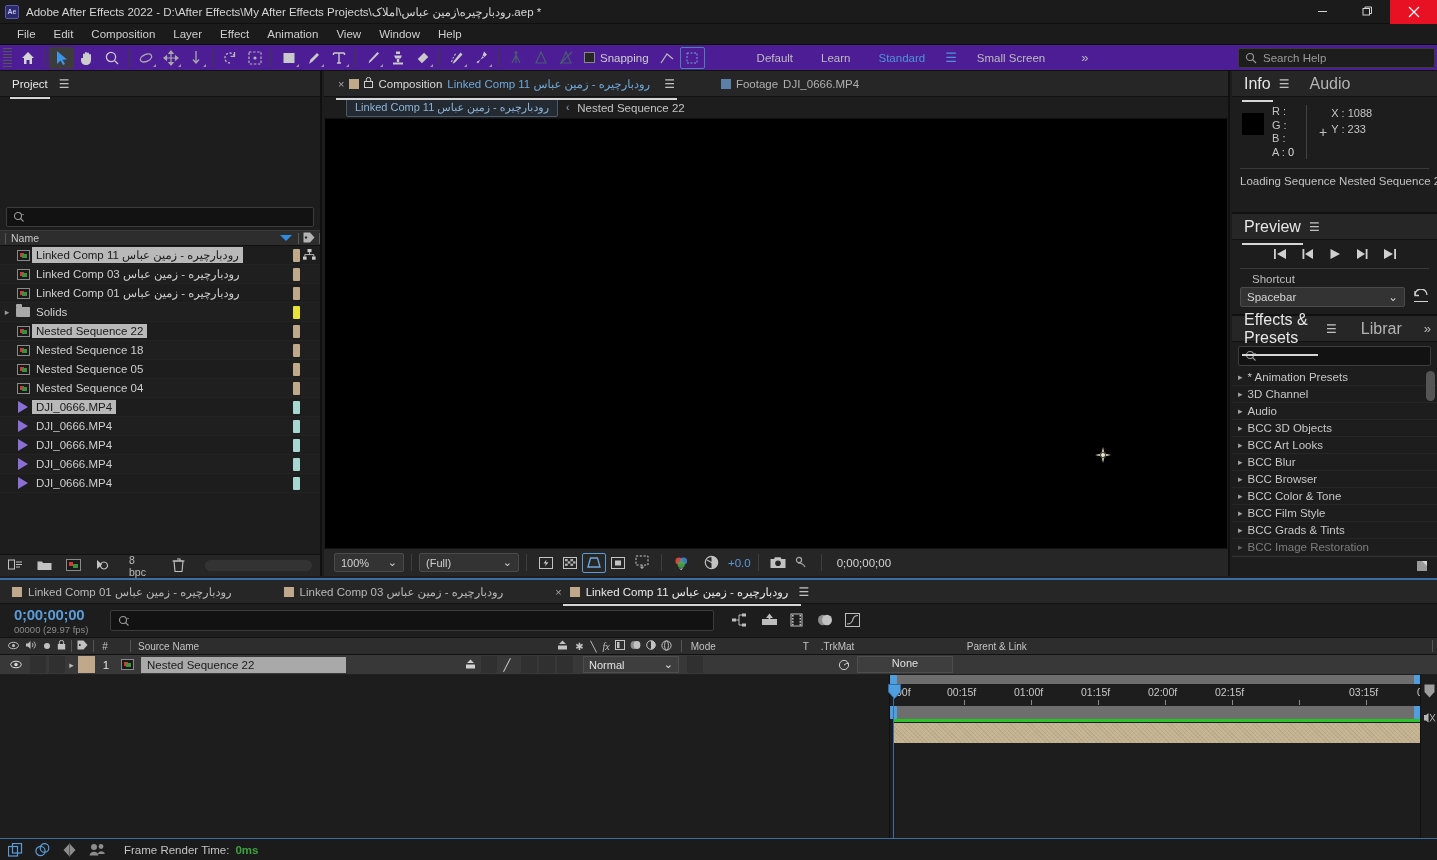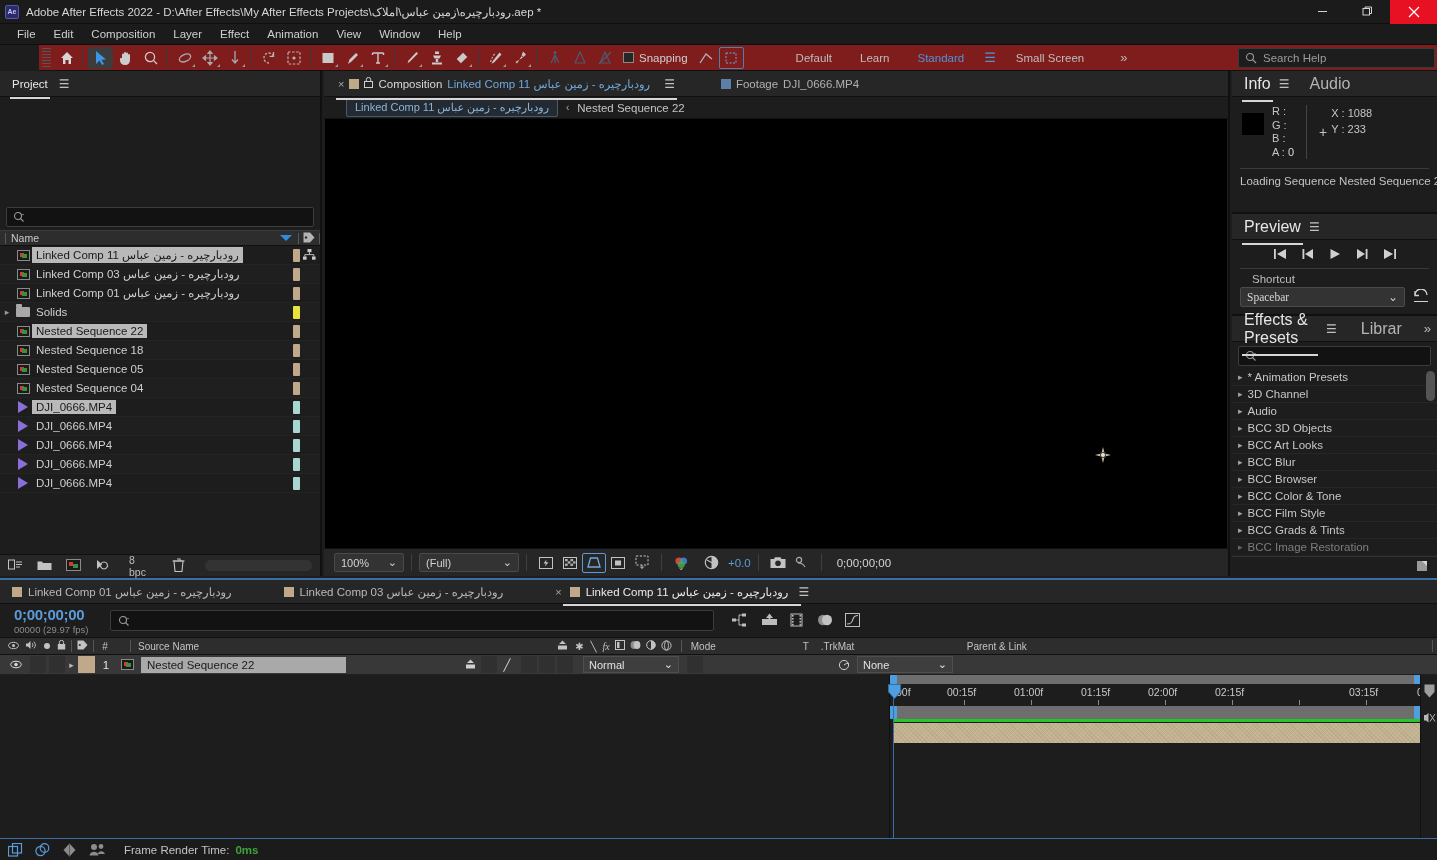--- a/index.html
+++ b/index.html
@@ -38,22 +38,22 @@
   .menubar {
     height: 21px; background: #1b1b1b; display: flex; align-items: center;
     padding-left: 8px; border-bottom: 1px solid #0e0e0e;
   }
   .menu-item {
     padding: 2px 9px; font-size: 11.5px; color: #cfcfcf; cursor: default;
   }
 
   
   .toolbar {
-    height: 26px; background: #7f1d1d; display: flex; align-items: center;
-    border-bottom: 1px solid #111; position: relative; margin-left: 39px;
+    height: 26px; background: #4c1d95; display: flex; align-items: center;
+    border-bottom: 1px solid #111; position: relative;
   }
   .grip {
     width: 9px; height: 20px; margin: 0 3px;
     background: repeating-linear-gradient(to bottom, #555 0 1px, transparent 1px 3px);
   }
   .tbtn {
     width: 25px; height: 22px; display: flex; align-items: center;
     justify-content: center; position: relative; color: #c6c6c6;
   }
   .tbtn.active { background: #3c3c3c; border-radius: 2px; }
@@ -258,21 +258,21 @@
   .prev-controls {
     display: flex; align-items: center; justify-content: center; gap: 14px;
     padding: 8px 0 6px 0; color: #d0d0d0;
   }
   .shortcut-lbl { font-size: 11.5px; color: #bdbdbd; padding: 4px 0 2px 12px;
     border-top: 1px solid #3a3a3a; margin: 0 8px; }
   .shortcut-row { display: flex; align-items: center; padding: 0 8px; gap: 8px; }
   .shortcut-sel {
     flex: 1; height: 20px; background: #333; border: 1px solid #4a4a4a;
     border-radius: 2px; display: flex; align-items: center;
-    justify-content: space-between; padding: 0 6px; font-size: 11.5px; color: #d6d6d6; font-family: Liberation Serif, serif;
+    justify-content: space-between; padding: 0 6px; font-size: 11.5px; color: #d6d6d6;
   }
   .fx-panel { flex: 1; display: flex; flex-direction: column; }
   .fx-tabrow {
     height: 26px; background: #262626; display: flex; align-items: center;
     padding-left: 10px; border-bottom: 1px solid #111; position: relative;
   }
   .fx-search {
     margin: 4px 6px 3px 6px; height: 20px; background: #121212;
     border: 1px solid #3c3c3c; border-radius: 2px; display: flex;
     align-items: center; padding: 0 6px; color: #8d8d8d;
@@ -340,21 +340,21 @@
     width: 205px; height: 16px; display: flex; align-items: center; font-size: 11.5px;
   }
   .mode-sel {
     width: 96px; height: 17px; background: #3e3e3e; border: 1px solid #4e4e4e;
     display: flex; align-items: center; justify-content: space-between;
     padding: 0 5px; font-size: 11px; color: #e0e0e0;
   }
   .parent-sel {
     width: 96px; height: 17px; background: #3e3e3e; border: 1px solid #4e4e4e;
     display: flex; align-items: center; justify-content: space-between;
-    padding: 0 5px; font-size: 11px; color: #e0e0e0;
+    padding: 0 5px; font-size: 11px; color: #e0e0e0; flex-direction: column;
   }
   .tl-body { flex: 1; display: flex; position: relative; }
   .tl-left { width: 890px; background: #1d1d1d; border-right: 1px solid #101010; }
   .tl-right { flex: 1; background: #1d1d1d; position: relative; }
   .workarea-top {
     position: absolute; left: 890px; top: 0; width: 547px; height: 9px;
     background: #6e6e6e;
   }
   .wa-handle {
     position: absolute; top: 0; width: 7px; height: 9px; background: #4f9fe0; border-radius: 1px;

